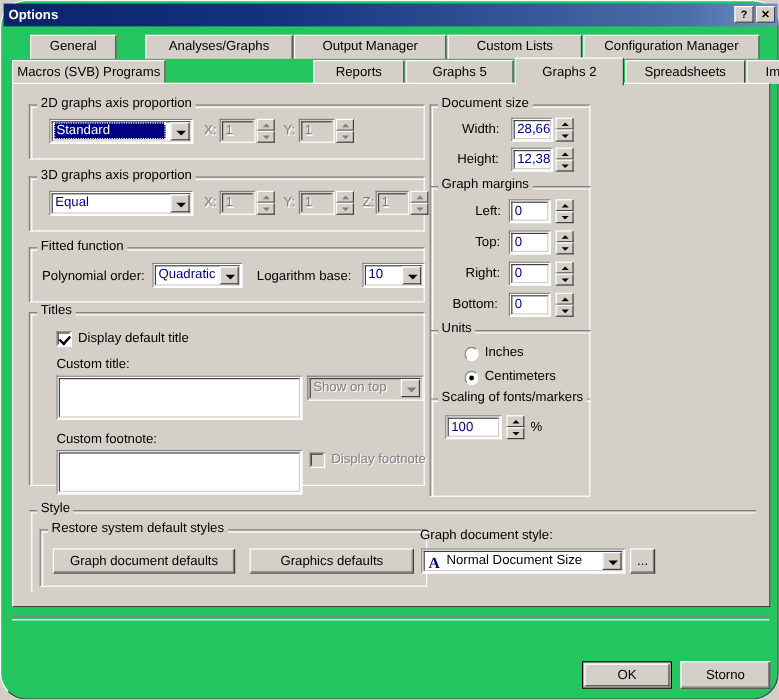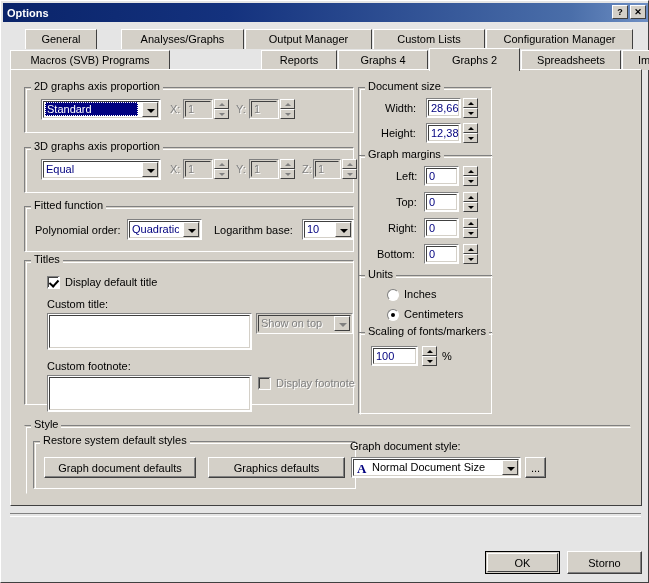--- a/index.html
+++ b/index.html
@@ -7,26 +7,27 @@
     width:649px; height:583px;
     background:#d4d0c8;
     font-family:"Liberation Sans", sans-serif;
     font-size:11px;
     color:#000;
     overflow:hidden;
     -webkit-font-smoothing:none;
   }
   .win {
     position:absolute; left:0; top:0; width:649px; height:583px;
-    background:#e5e5e5;
+    background:#22c55e;
     border-top:1px solid #ffffff;
     border-left:1px solid #ffffff;
     border-right:1px solid #404040;
     border-bottom:1px solid #404040;
     box-sizing:border-box;
+    border-radius:22px;
   }
   
   .titlebar {
     position:absolute; left:2px; top:2px; width:645px; height:19px;
     background:linear-gradient(to right,#0a246a 0%,#14327e 35%,#4a6ea9 88%,#6e8fc4 100%);
     display:flex; align-items:center;
   }
   .title-text {
     color:#fff; font-weight:bold; font-size:11px; padding-left:4px;
     letter-spacing:0px;
@@ -235,24 +236,24 @@
 
   <div class="tabstrip">
     <div class="tabrow r1">
       <div class="tab" style="left:15px;width:72px;">General</div>
       <div class="tab" style="left:111px;width:123px;">Analyses/Graphs</div>
       <div class="tab" style="left:235px;width:127px;">Output Manager</div>
       <div class="tab" style="left:363px;width:112px;">Custom Lists</div>
       <div class="tab" style="left:476px;width:147px;">Configuration Manager</div>
     </div>
     <div class="tabrow r2">
-      <div class="tab" style="left:0px;width:160px;">Macros (SVB) Programs</div>
+      <div class="tab" style="left:0px;width:128px;">Macros (SVB) Programs</div>
       <div class="tab" style="left:153px;width:97px;margin-top:28px;">Workbooks</div>
       <div class="tab" style="left:251px;width:76px;">Reports</div>
-      <div class="tab" style="left:328px;width:90px;">Graphs 4</div>
+      <div class="tab" style="left:328px;width:90px;">Graphs 5</div>
       <div class="tab active" style="left:419px;width:91px;">Graphs 2</div>
       <div class="tab" style="left:511px;width:100px;">Spreadsheets</div>
       <div class="tab" style="left:612px;width:63px;">Import</div>
     </div>
   </div>
 
   <div class="tabpage">
 
     <div class="gb" style="left:13px;top:17px;width:330px;height:46px;">
       <div class="gb-frame"></div>

